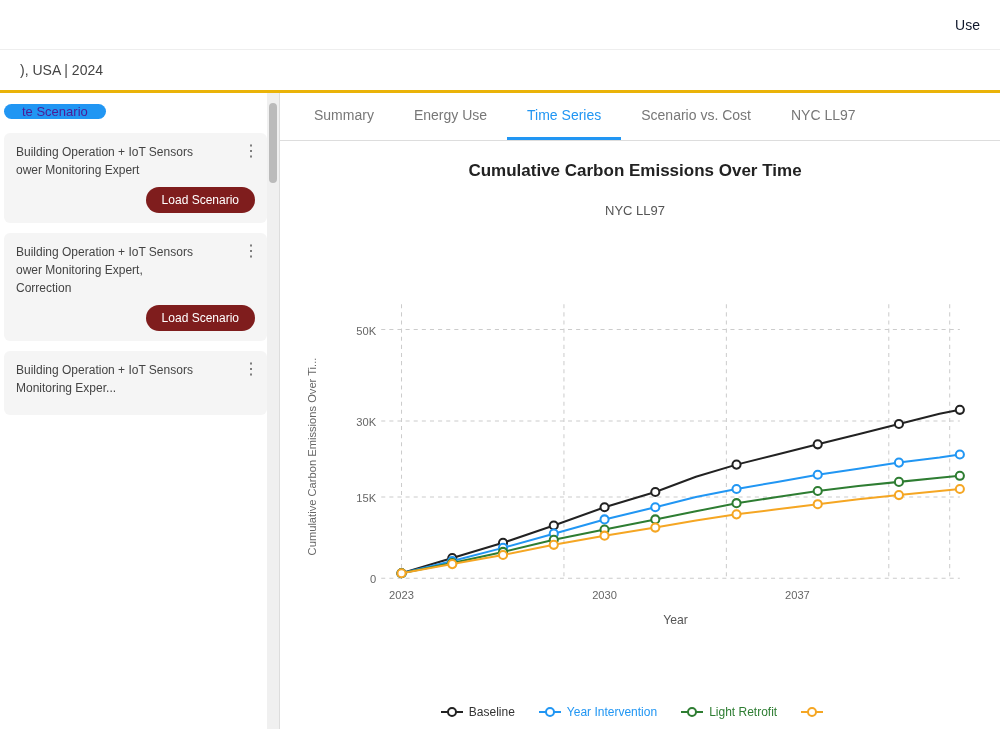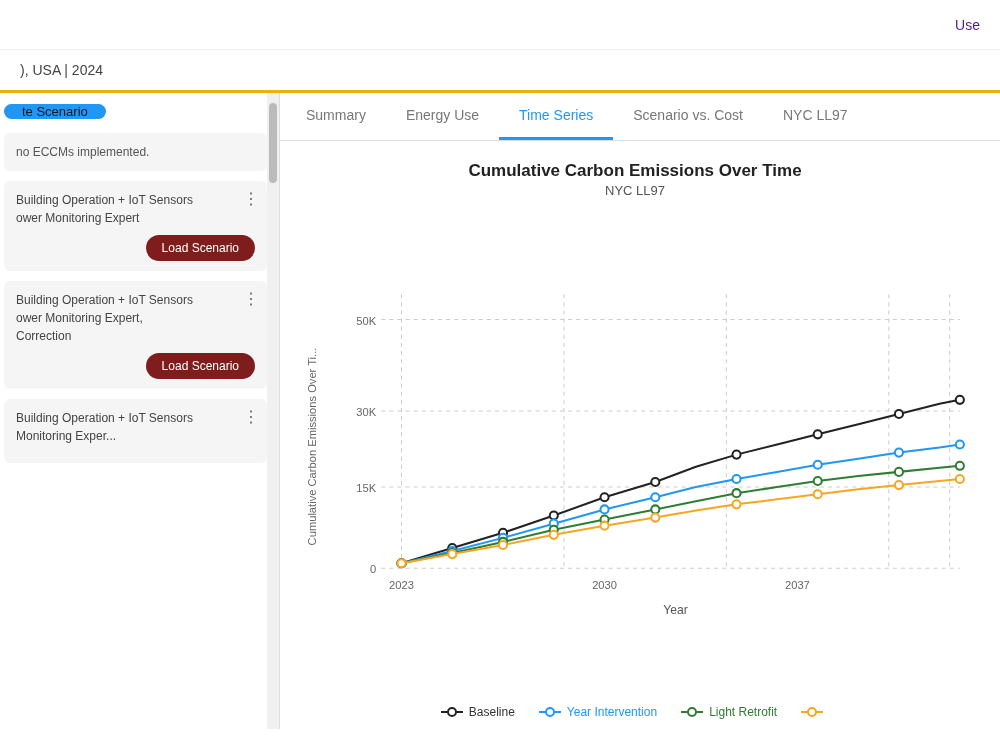--- a/index.html
+++ b/index.html
@@ -54,21 +54,21 @@
     }
 
     .left-content {
       padding: 10px 12px 10px 4px;
       height: 100%;
       overflow: hidden;
     }
 
     .scenario-btn {
       background: #2196F3;
-      color: #0f172a;
+      color: #4c1d95;
       border: none;
       border-radius: 20px;
       padding: 0 18px;
       cursor: pointer;
       font-size: 13px;
       margin-bottom: 14px;
       display: inline-block;
     }
 
     .scenario-card {
@@ -118,21 +118,21 @@
     .right-panel {
       flex: 1;
       display: flex;
       flex-direction: column;
       overflow: hidden;
     }
 
     .tabs-bar {
       display: flex;
       border-bottom: 1px solid #ddd;
-      padding: 0 6px;
+      padding: 0 14px;
     }
 
     .tab-item {
       padding: 14px 20px;
       font-size: 14px;
       color: #777;
       cursor: pointer;
       border-bottom: 3px solid transparent;
       white-space: nowrap;
     }
@@ -142,20 +142,21 @@
       border-bottom: 3px solid #2196F3;
       font-weight: 500;
     }
 
     .chart-area {
       flex: 1;
       padding: 20px 30px 10px 20px;
       display: flex;
       flex-direction: column;
       align-items: center;
+      gap: 20px;
     }
 
     .chart-title {
       font-size: 17px;
       font-weight: 600;
       color: #222;
       text-align: center;
     }
 
     .chart-subtitle {
@@ -188,21 +189,21 @@
     }
 
     .legend-item {
       display: flex;
       align-items: center;
       gap: 6px;
     }
 
     .use-text {
       font-size: 14px;
-      color: #4c1d95;
+      color: #0f172a;
       margin-left: 38px;
     }
   </style>
 </head>
 <body>
 
 <div class="top-bar">
   <span class="use-text">Use</span>
 </div>
 
@@ -213,23 +214,20 @@
 <div class="main-layout">
 
   <div class="left-panel">
     <div class="scrollbar-area">
       <div class="scrollbar-thumb"></div>
     </div>
     <div class="left-content">
       <button class="scenario-btn">te Scenario</button>
 
       
-      <div class="no-eccm-card">
-        <span>no ECCMs implemented.</span>
-      </div>
 
       
       <div class="scenario-card">
         <span class="more-icon">⋮</span>
         <div class="card-text">Building Operation + IoT Sensors<br>ower Monitoring Expert</div>
         <button class="load-btn">Load Scenario</button>
         <div style="clear:both;"></div>
       </div>
 
       

